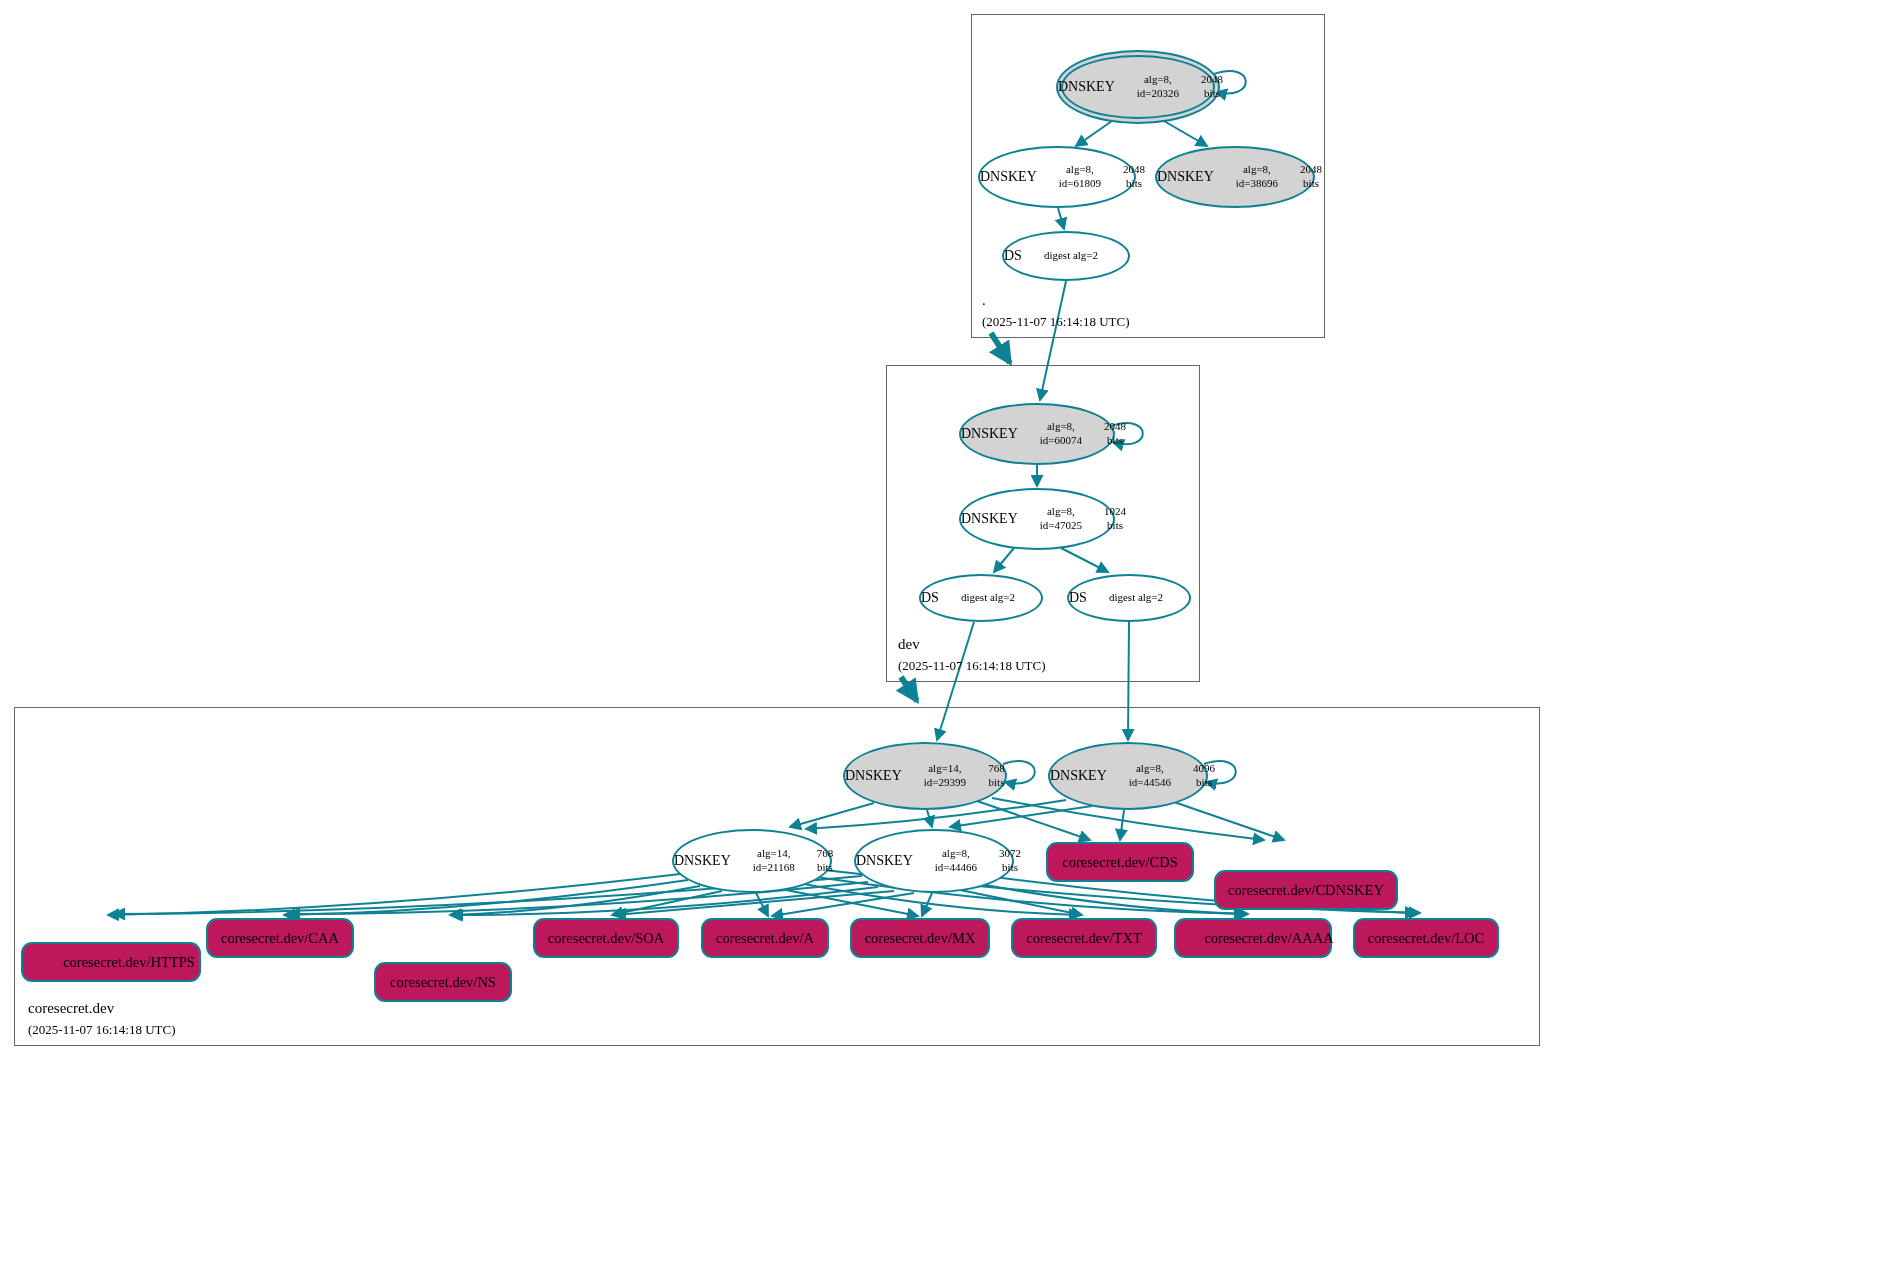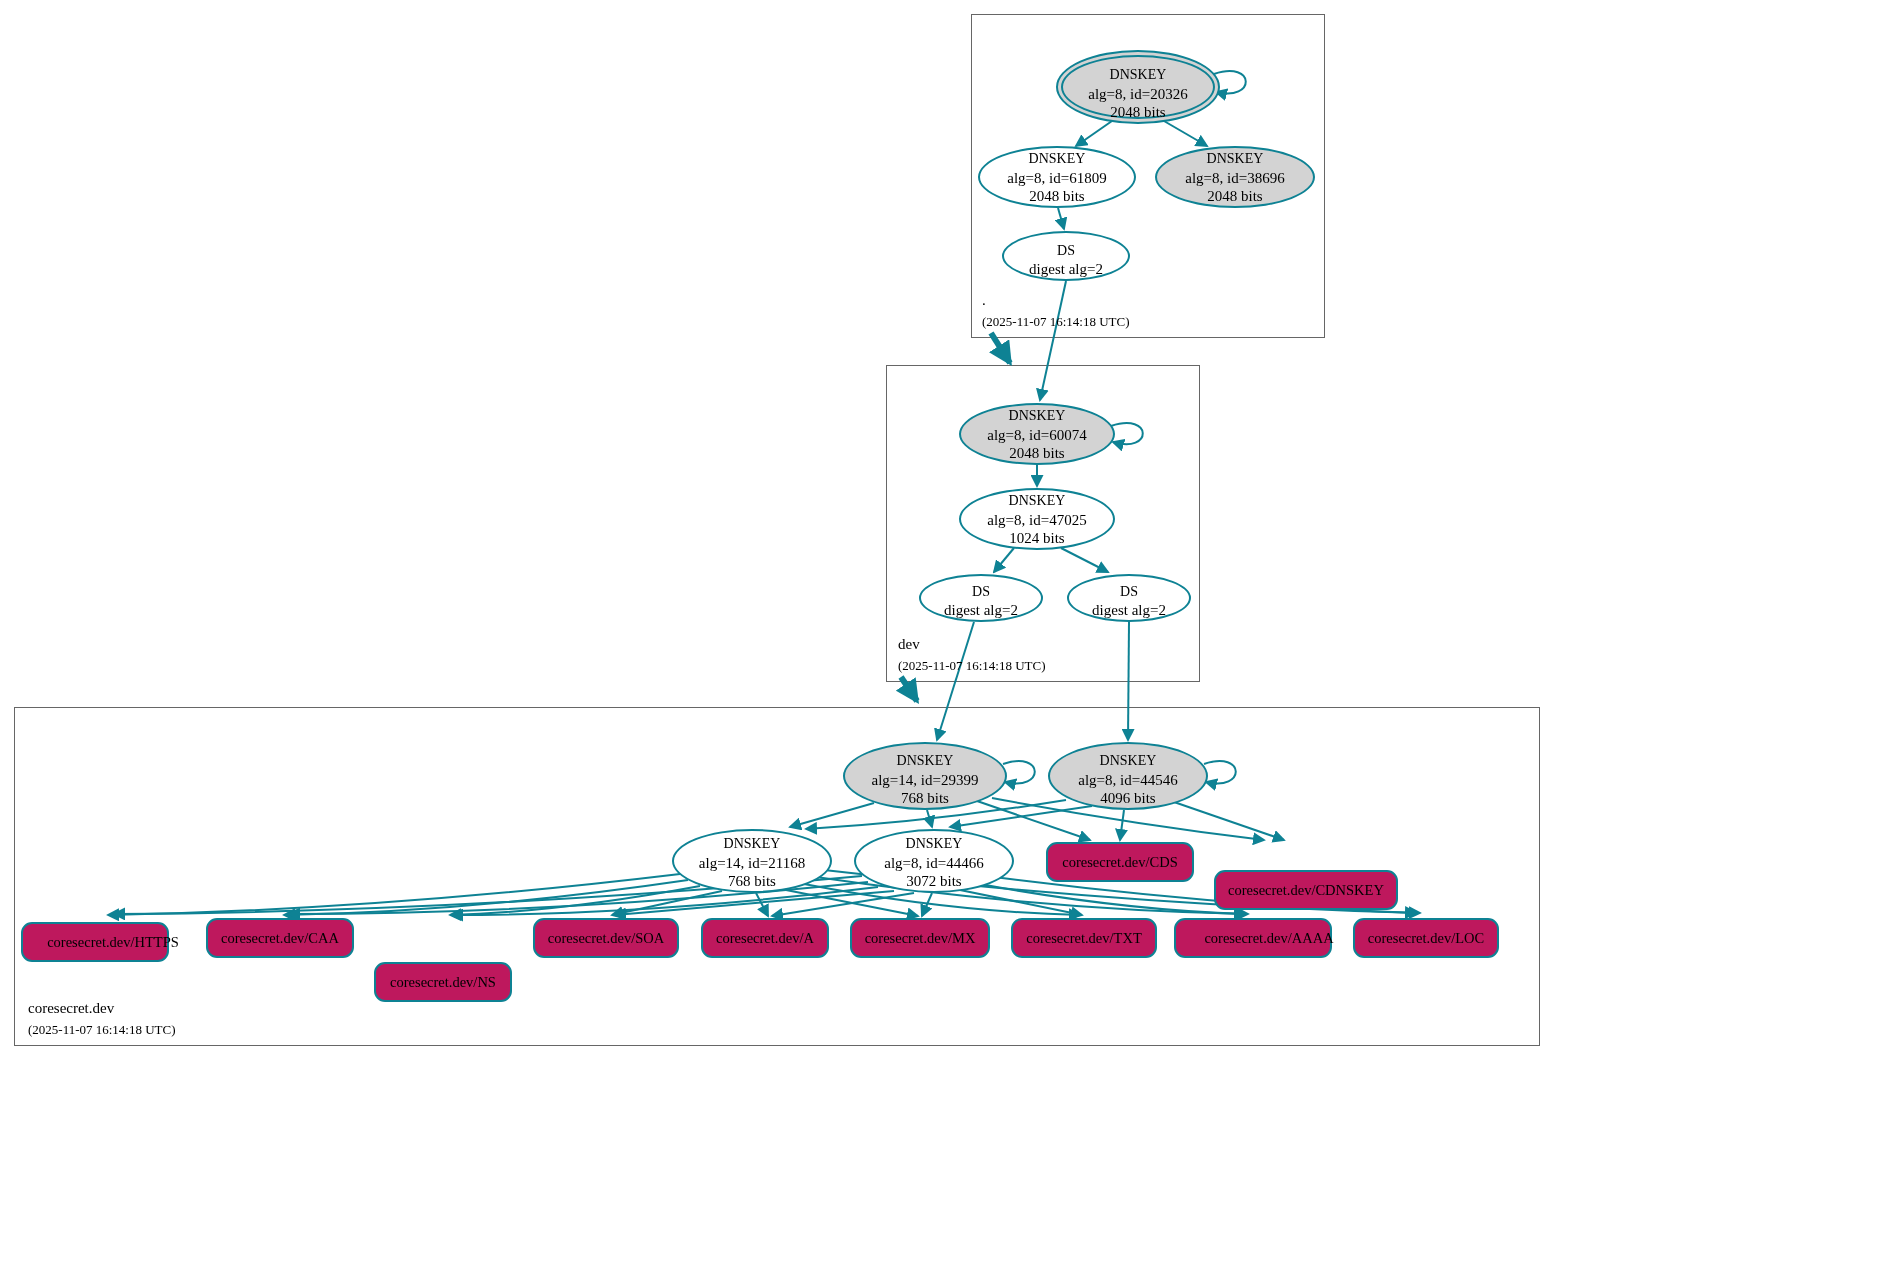--- a/index.html
+++ b/index.html
@@ -7,26 +7,26 @@
     --keyfill:#d3d3d3;
   }
   *{margin:0;padding:0;box-sizing:border-box;}
   body{background:#fff;font-family:"Liberation Serif","DejaVu Serif",serif;color:#000;}
   .canvas{position:relative;width:1893px;height:1278px;background:#fff;overflow:hidden;}
   .zone-box{position:absolute;border:1px solid #666;background:transparent;z-index:0;}
   .edges{position:absolute;left:0;top:0;z-index:1;}
   .edges path{stroke:var(--teal);fill:none;stroke-width:2;}
   .edges path.thick{stroke-width:6;}
   .edges marker path{fill:var(--teal);stroke:none;}
-  .node{position:absolute;z-index:2;display:flex;flex-direction:column;align-items:center;justify-content:flex-end;text-align:center;}
+  .node{position:absolute;z-index:2;display:flex;flex-direction:row;align-items:center;justify-content:flex-start;text-align:center;gap:22px;}
   .ellipse{border:2px solid var(--teal);border-radius:50%;background:#fff;}
   .gray{background:var(--keyfill);}
   .ring{position:absolute;inset:3px;border:2px solid var(--teal);border-radius:50%;pointer-events:none;}
   .node .l1{font-size:14px;line-height:1.3;position:relative;}
-  .node .l2,.node .l3{font-size:15px;line-height:1.25;position:relative;}
+  .node .l2,.node .l3{font-size:11px;line-height:1.25;position:relative;}
   .rrset{position:absolute;z-index:2;display:flex;align-items:center;justify-content:center;border:2px solid var(--teal);border-radius:11px;background:#be185d;font-size:14.5px;text-align:center;}
   .zone-label{position:absolute;z-index:2;font-size:15px;}
   .zone-ts{position:absolute;z-index:2;font-size:13px;}
 </style>
 </head>
 <body>
 
 <div class="canvas">
 
   <div class="zone-box" style="left:971px;top:14px;width:354px;height:324px;"></div>
@@ -155,21 +155,21 @@
   </div>
   <div class="node ellipse" style="left:854px;top:829px;width:160px;height:64px;">
     <span class="l1">DNSKEY</span>
     <span class="l2">alg=8, id=44466</span>
     <span class="l3">3072 bits</span>
   </div>
 
   <div class="rrset" style="left:1046px;top:842px;width:148px;height:40px;">coresecret.dev/CDS</div>
   <div class="rrset" style="left:1214px;top:842px;width:184px;height:40px;margin-top:28px;">coresecret.dev/CDNSKEY</div>
 
-  <div class="rrset" style="left:21px;top:922px;width:148px;height:40px;padding-left:36px;">coresecret.dev/HTTPS</div>
+  <div class="rrset" style="left:21px;top:942px;width:180px;height:40px;padding-left:36px;">coresecret.dev/HTTPS</div>
   <div class="rrset" style="left:206px;top:918px;width:148px;height:40px;">coresecret.dev/CAA</div>
   <div class="rrset" style="left:374px;top:962px;width:138px;height:40px;">coresecret.dev/NS</div>
   <div class="rrset" style="left:533px;top:918px;width:146px;height:40px;">coresecret.dev/SOA</div>
   <div class="rrset" style="left:701px;top:918px;width:128px;height:40px;">coresecret.dev/A</div>
   <div class="rrset" style="left:850px;top:918px;width:140px;height:40px;">coresecret.dev/MX</div>
   <div class="rrset" style="left:1011px;top:918px;width:146px;height:40px;">coresecret.dev/TXT</div>
   <div class="rrset" style="left:1174px;top:918px;width:158px;height:40px;padding-left:32px;">coresecret.dev/AAAA</div>
   <div class="rrset" style="left:1353px;top:918px;width:146px;height:40px;">coresecret.dev/LOC</div>
 
   <span class="zone-label" style="left:28px;top:1000px;">coresecret.dev</span>

